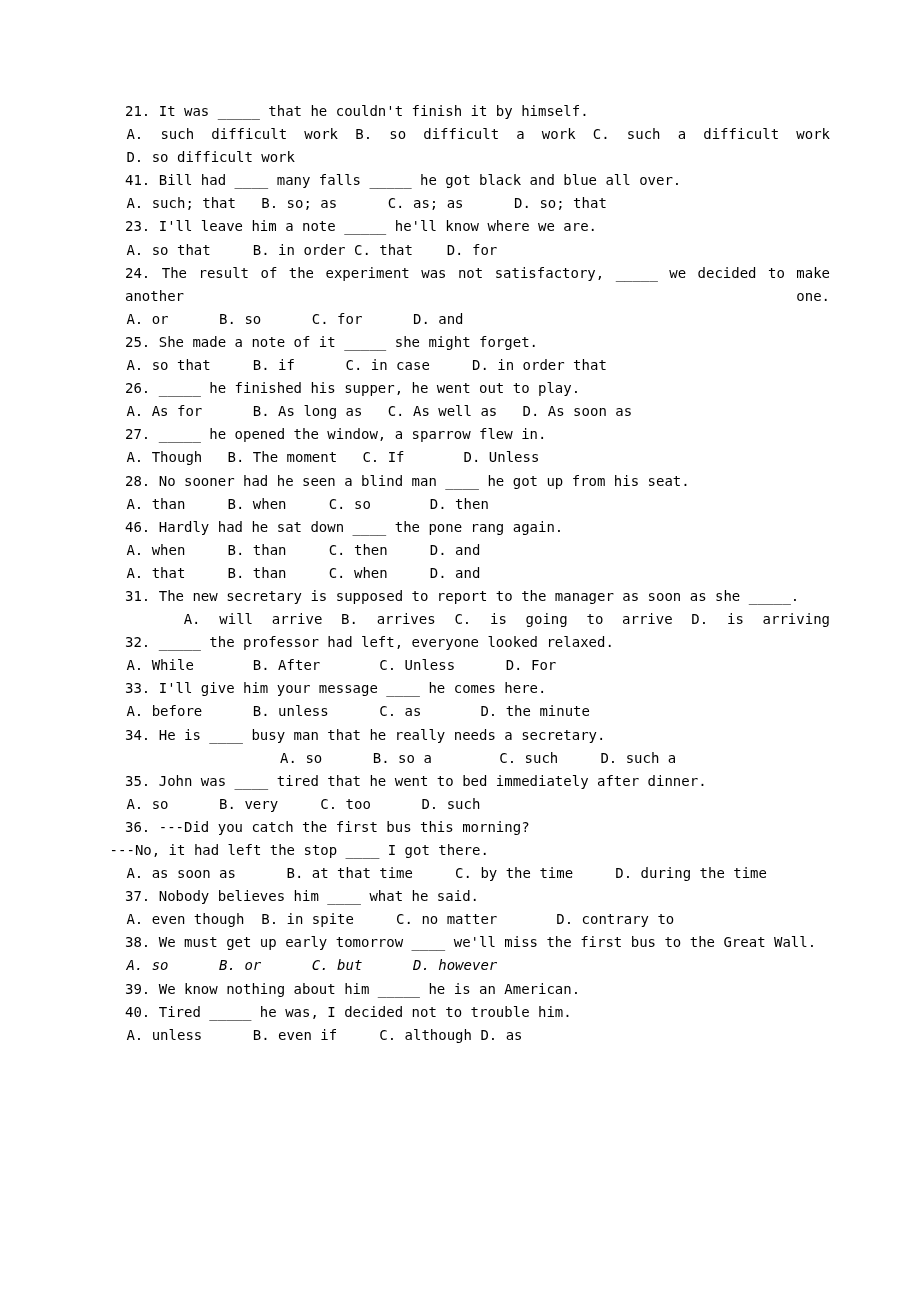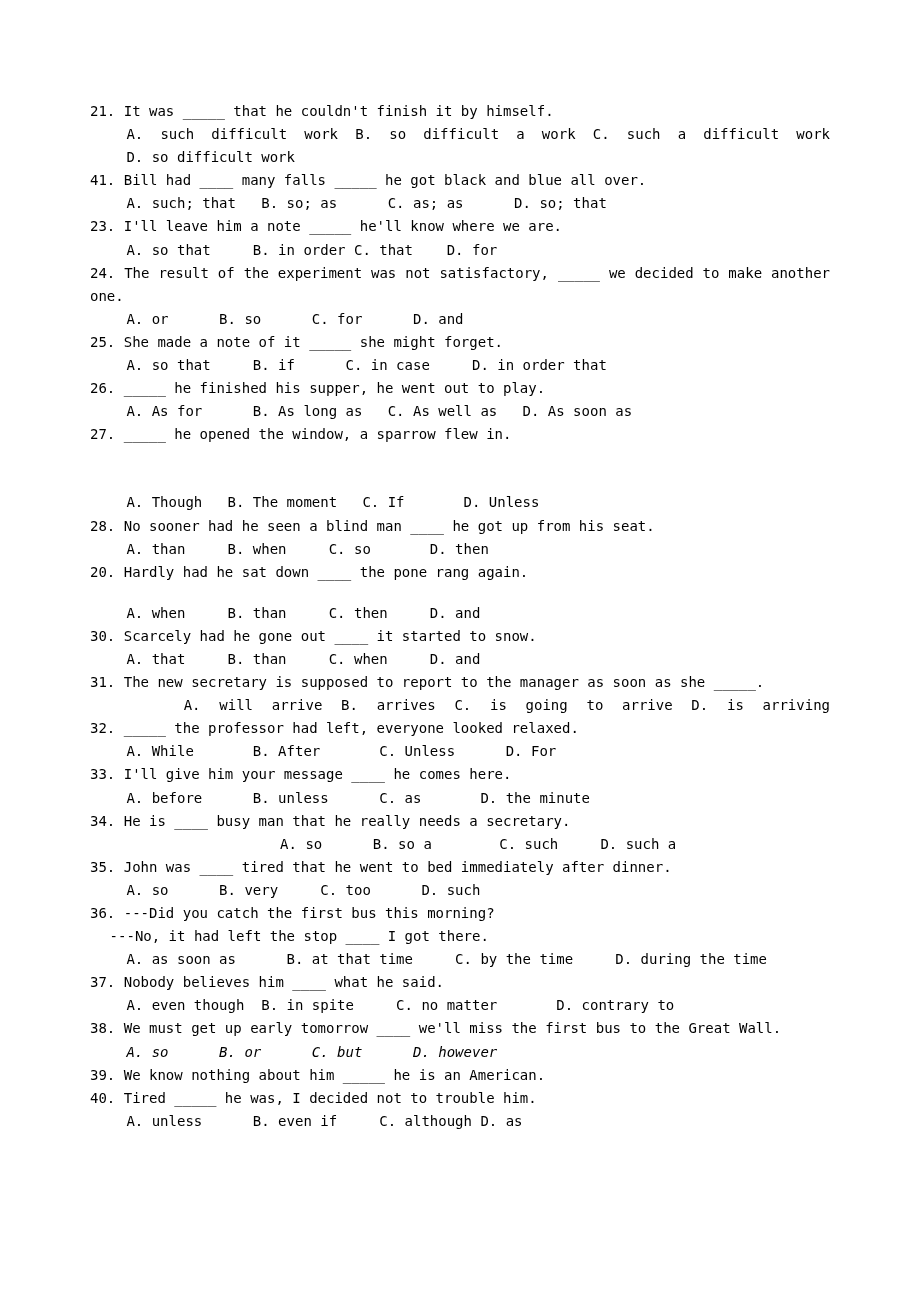--- a/index.html
+++ b/index.html
@@ -13,20 +13,21 @@
     width: 920px;
     box-sizing: border-box;
   }
   .question {
     margin: 0;
   }
   .stem {
     display: block;
     text-align: justify;
     text-justify: inter-ideograph;
+    margin-left: 35px;
   }
   .stem.justified {
     text-align-last: justify;
   }
   .choices {
     display: block;
     padding-left: 2.6em;
   }
 </style>
 </head>
@@ -53,32 +54,31 @@
     <div class="question">
       <div class="stem" style="white-space: pre-wrap;">25. She made a note of it _____ she might forget.</div>
       <div class="choices" style="white-space: pre;">A. so that     B. if      C. in case     D. in order that</div>
     </div>
     <div class="question">
       <div class="stem" style="white-space: pre-wrap;">26. _____ he finished his supper, he went out to play.</div>
       <div class="choices" style="white-space: pre;">A. As for      B. As long as   C. As well as   D. As soon as</div>
     </div>
     <div class="question">
       <div class="stem" style="white-space: pre-wrap;">27. _____ he opened the window, a sparrow flew in.</div>
-      <div class="choices" style="white-space: pre; margin-top: 45px;">A. Though   B. The moment   C. If       D. Unless</div>
+      <div class="choices" style="white-space: pre;">A. Though   B. The moment   C. If       D. Unless</div>
     </div>
     <div class="question">
       <div class="stem" style="white-space: pre-wrap;">28. No sooner had he seen a blind man ____ he got up from his seat.</div>
       <div class="choices" style="white-space: pre;">A. than     B. when     C. so       D. then</div>
     </div>
     <div class="question">
-      <div class="stem" style="white-space: pre-wrap;">20. Hardly had he sat down ____ the pone rang again.</div>
-      <div class="choices" style="white-space: pre; margin-top: 18px;">A. when     B. than     C. then     D. and</div>
+      <div class="stem" style="white-space: pre-wrap;">46. Hardly had he sat down ____ the pone rang again.</div>
+      <div class="choices" style="white-space: pre;">A. when     B. than     C. then     D. and</div>
     </div>
     <div class="question">
-      <div class="stem" style="white-space: pre-wrap;">30. Scarcely had he gone out ____ it started to snow.</div>
       <div class="choices" style="white-space: pre;">A. that     B. than     C. when     D. and</div>
     </div>
     <div class="question">
       <div class="stem" style="white-space: pre-wrap;">31. The new secretary is supposed to report to the manager as soon as she _____.</div>
       <div style="text-align: justify; text-align-last: justify; padding-left: 0px; white-space: normal;">&nbsp;&nbsp;&nbsp;&nbsp;&nbsp;A. will arrive     B. arrives     C. is going to arrive      D.        is arriving</div>
     </div>
     <div class="question">
       <div class="stem" style="white-space: pre-wrap;">32. _____ the professor had left, everyone looked relaxed.</div>
       <div class="choices" style="white-space: pre;">A. While       B. After       C. Unless      D. For</div>
     </div>

